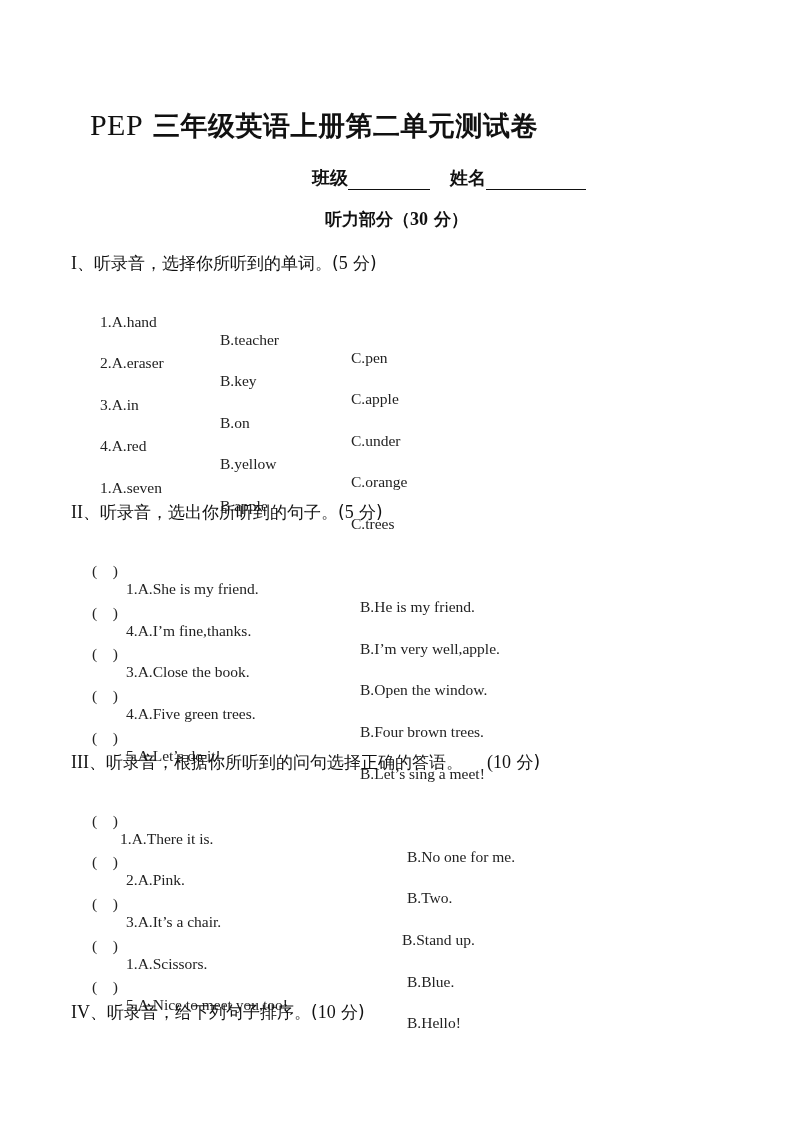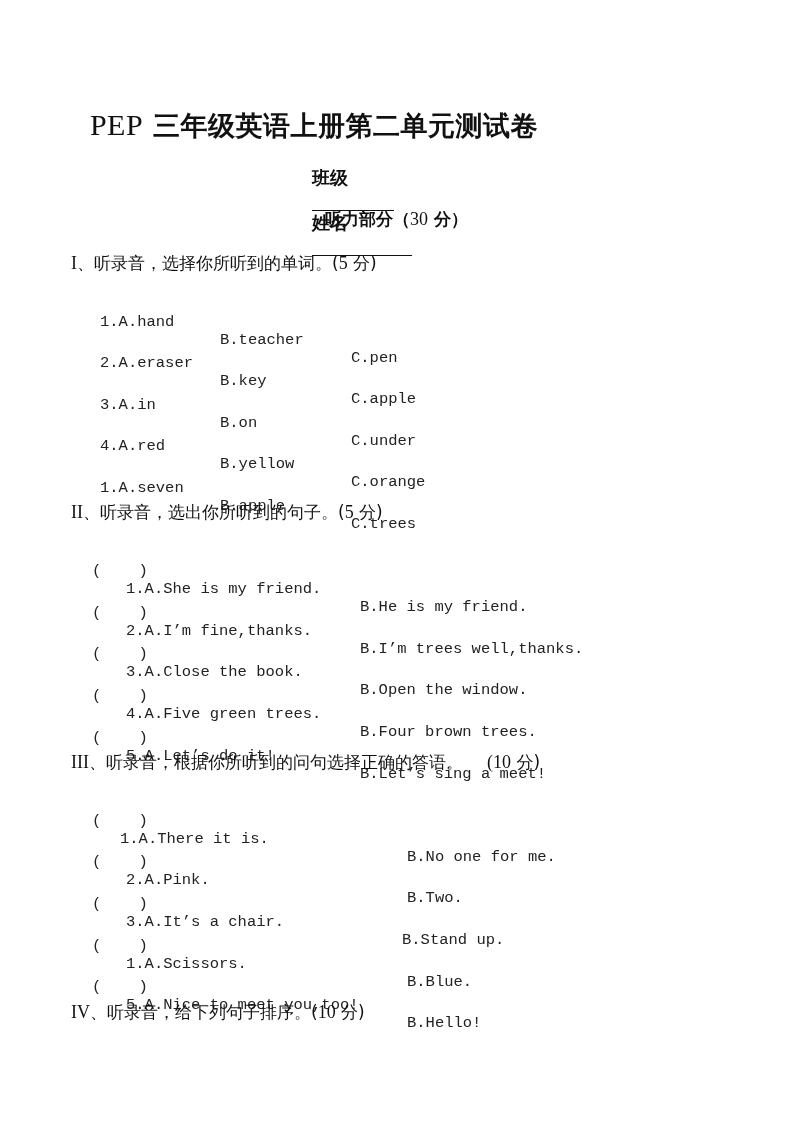--- a/index.html
+++ b/index.html
@@ -8,37 +8,37 @@
       color: #111; font-family: "DejaVu Serif", "Liberation Serif", serif;
     }
     .title {
       position: absolute; left: 0; width: 628px; top: 108px; text-align: center;
       font-size: 27px; font-weight: bold; letter-spacing: 0.5px;
       font-family: "DejaVu Sans", sans-serif;
     }
     .title .pep { font-family: "Liberation Serif", serif; font-weight: normal; font-size: 30px; }
     .namebar {
       position: absolute; top: 166px; left: 312px; font-size: 18px; font-weight: bold;
-      font-family: "DejaVu Sans", sans-serif; display: flex; align-items: flex-start; flex-direction: column;
+      font-family: "DejaVu Sans", sans-serif; display: flex; align-items: flex-end;
     }
     .namebar .blank { display: inline-block; border-bottom: 1px solid #111; height: 20px; }
     .namebar .b1 { width: 82px; margin-right: 20px; }
     .namebar .b2 { width: 100px; }
     .part {
       position: absolute; top: 208px; left: 0; width: 793px; text-align: center;
       font-size: 17px; font-weight: bold; font-family: "DejaVu Sans", sans-serif;
     }
-    .part .num { font-family: "Liberation Serif", serif; font-weight: normal; font-size: 18px; }
+    .part .num { font-family: "Liberation Serif", serif; font-weight: bold; font-size: 18px; }
     .sec {
       position: absolute; left: 71px; font-size: 17px;
       font-family: "DejaVu Sans", sans-serif;
     }
     .sec .roman, .sec .pts { font-family: "Liberation Serif", serif; font-size: 18px; }
     .row {
-      position: absolute; font-family: Liberation Mono, monospace;
+      position: absolute; font-family: Liberation Serif, serif;
       font-size: 15.5px; white-space: pre; color: #222;
     }
     .c { position: absolute; white-space: pre; }
   </style>
 </head>
 <body>
 
 <div class="title">
   <span class="pep">PEP</span>
   <span>三年级英语上册第二单元测试卷</span>
@@ -87,22 +87,22 @@
 <div class="sec" style="top:501px">
   <span class="roman">II</span><span>、听录音，选出你所听到的句子。(</span><span class="pts">5</span><span> 分)</span>
 </div>
 <div class="row" style="top:544px;left:92px">
   <span class="c" style="left:0">(    )</span>
   <span class="c" style="left:34px">1.A.She is my friend.</span>
   <span class="c" style="left:268px">B.He is my friend.</span>
 </div>
 <div class="row" style="top:586px;left:92px">
   <span class="c" style="left:0">(    )</span>
-  <span class="c" style="left:34px">2.A.I’m fine,thanks.</span>
-  <span class="c" style="left:268px">B.I’m trees well,thanks.</span>
+  <span class="c" style="left:34px">4.A.I’m fine,thanks.</span>
+  <span class="c" style="left:268px">B.I’m very well,apple.</span>
 </div>
 <div class="row" style="top:627px;left:92px">
   <span class="c" style="left:0">(    )</span>
   <span class="c" style="left:34px">3.A.Close the book.</span>
   <span class="c" style="left:268px">B.Open the window.</span>
 </div>
 <div class="row" style="top:669px;left:92px">
   <span class="c" style="left:0">(    )</span>
   <span class="c" style="left:34px">4.A.Five green trees.</span>
   <span class="c" style="left:268px">B.Four brown trees.</span>

